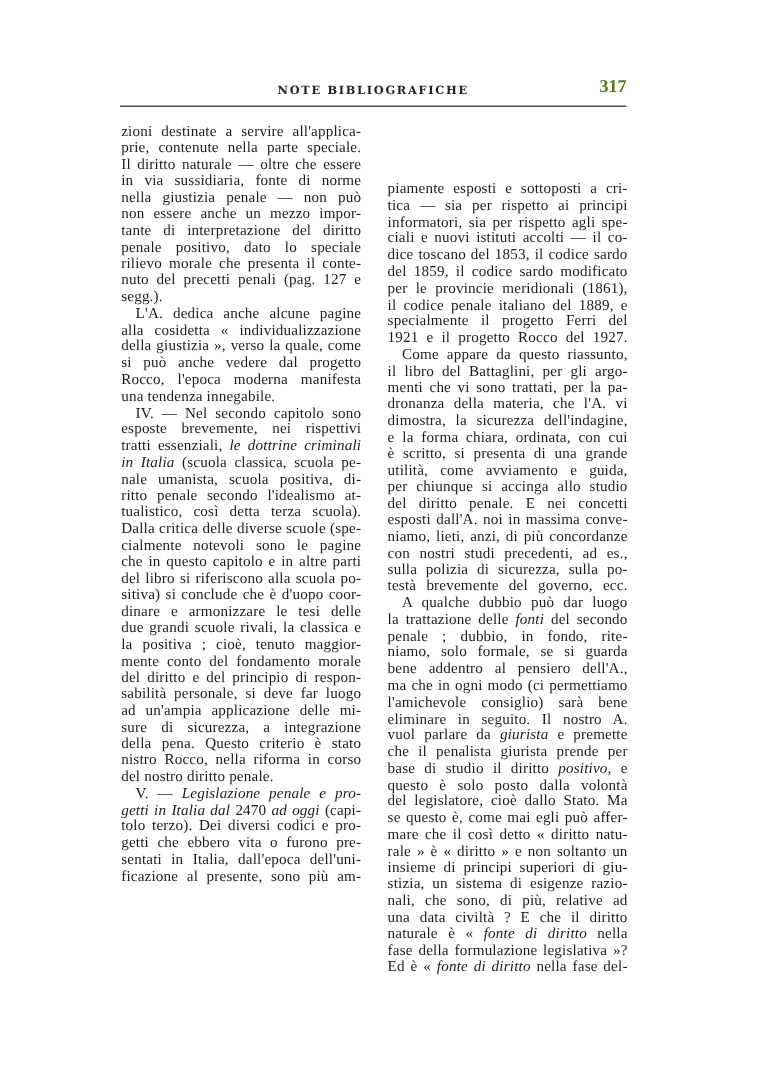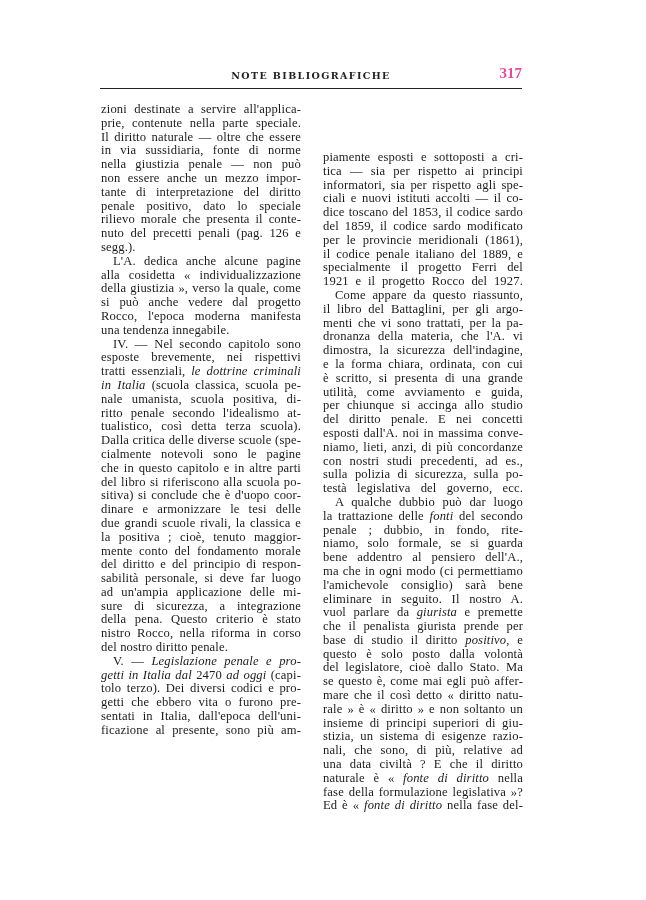--- a/index.html
+++ b/index.html
@@ -35,21 +35,21 @@
       letter-spacing: 1.4px;
       color: #222;
     }
     .page-number {
       position: absolute;
       right: 0;
       top: 1px;
       font-family: "Liberation Serif", serif;
       font-size: 15px;
       font-weight: bold;
-      color: #ec4899;
+      color: #4d7c0f;
     }
     .column {
       position: absolute;
       top: 103px;
       width: 200px;
     }
     .column.left { left: 101px; }
     .column.right { left: 323px; margin-top: 48px; }
     .line {
       display: block;
@@ -84,21 +84,21 @@
 <div class="column left" id="col-left">
     <div class="line"><span>zioni destinate a servire all'applica-</span></div>
     <div class="line"><span>prie, contenute nella parte speciale.</span></div>
     <div class="line"><span>Il diritto naturale — oltre che essere</span></div>
     <div class="line"><span>in via sussidiaria, fonte di norme</span></div>
     <div class="line"><span>nella giustizia penale — non può</span></div>
     <div class="line"><span>non essere anche un mezzo impor-</span></div>
     <div class="line"><span>tante di interpretazione del diritto</span></div>
     <div class="line"><span>penale positivo, dato lo speciale</span></div>
     <div class="line"><span>rilievo morale che presenta il conte-</span></div>
-    <div class="line"><span>nuto del precetti penali (pag. 126 e</span></div>
+    <div class="line"><span>nuto del precetti penali (pag. 127 e</span></div>
     <div class="line last"><span>segg.).</span></div>
     <div class="line indent"><span>L'A. dedica anche alcune pagine</span></div>
     <div class="line"><span>alla cosidetta « individualizzazione</span></div>
     <div class="line"><span>della giustizia », verso la quale, come</span></div>
     <div class="line"><span>si può anche vedere dal progetto</span></div>
     <div class="line"><span>Rocco, l'epoca moderna manifesta</span></div>
     <div class="line last"><span>una tendenza innegabile.</span></div>
     <div class="line indent"><span>IV. — Nel secondo capitolo sono</span></div>
     <div class="line"><span>esposte brevemente, nei rispettivi</span></div>
     <div class="line"><span>tratti essenziali, </span><em>le dottrine criminali</em></div>
@@ -147,21 +147,21 @@
     <div class="line"><span>dimostra, la sicurezza dell'indagine,</span></div>
     <div class="line"><span>e la forma chiara, ordinata, con cui</span></div>
     <div class="line"><span>è scritto, si presenta di una grande</span></div>
     <div class="line"><span>utilità, come avviamento e guida,</span></div>
     <div class="line"><span>per chiunque si accinga allo studio</span></div>
     <div class="line"><span>del diritto penale. E nei concetti</span></div>
     <div class="line"><span>esposti dall'A. noi in massima conve-</span></div>
     <div class="line"><span>niamo, lieti, anzi, di più concordanze</span></div>
     <div class="line"><span>con nostri studi precedenti, ad es.,</span></div>
     <div class="line"><span>sulla polizia di sicurezza, sulla po-</span></div>
-    <div class="line"><span>testà legislativa del governo, ecc.</span></div>
+    <div class="line"><span>testà brevemente del governo, ecc.</span></div>
     <div class="line indent"><span>A qualche dubbio può dar luogo</span></div>
     <div class="line"><span>la trattazione delle </span><em>fonti</em><span> del secondo</span></div>
     <div class="line"><span>penale ; dubbio, in fondo, rite-</span></div>
     <div class="line"><span>niamo, solo formale, se si guarda</span></div>
     <div class="line"><span>bene addentro al pensiero dell'A.,</span></div>
     <div class="line"><span>ma che in ogni modo (ci permettiamo</span></div>
     <div class="line"><span>l'amichevole consiglio) sarà bene</span></div>
     <div class="line"><span>eliminare in seguito. Il nostro A.</span></div>
     <div class="line"><span>vuol parlare da </span><em>giurista</em><span> e premette</span></div>
     <div class="line"><span>che il penalista giurista prende per</span></div>

